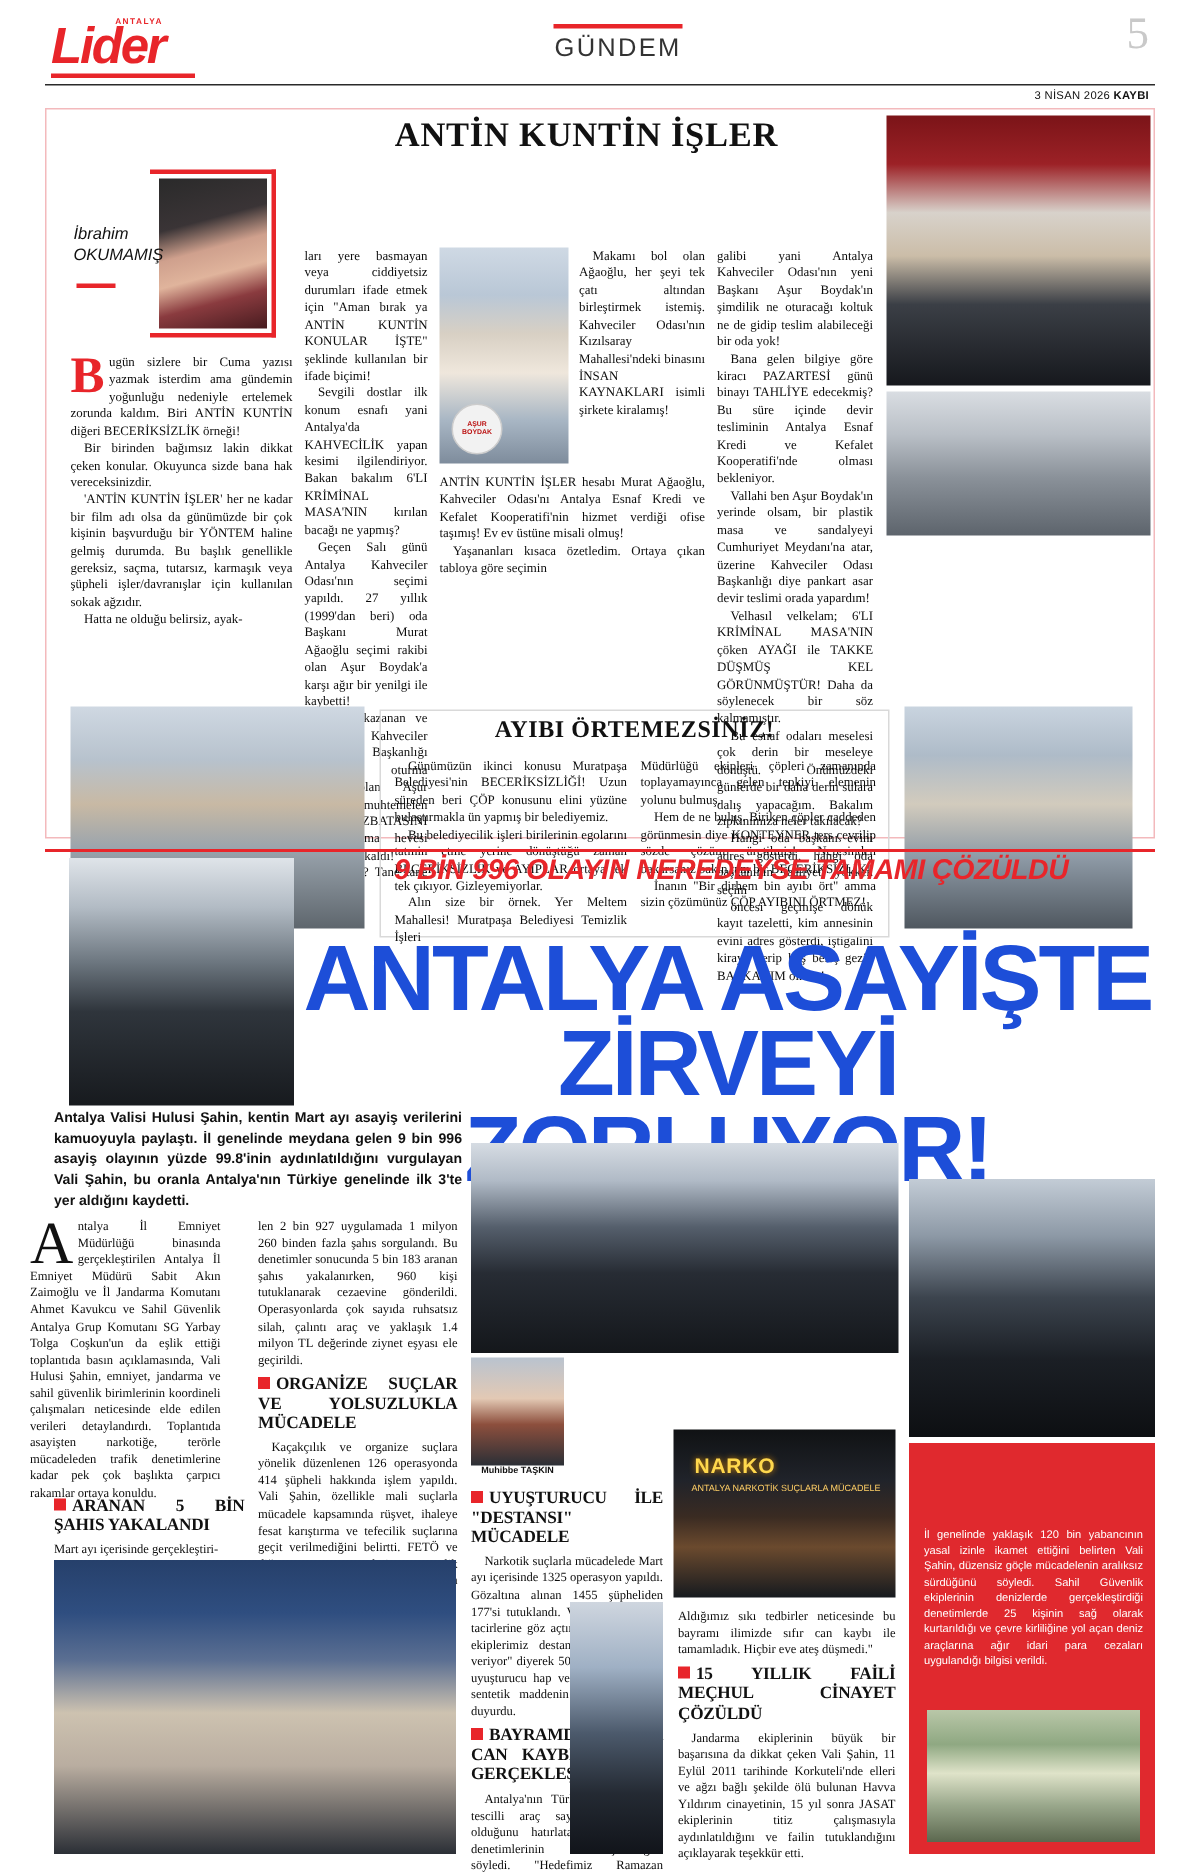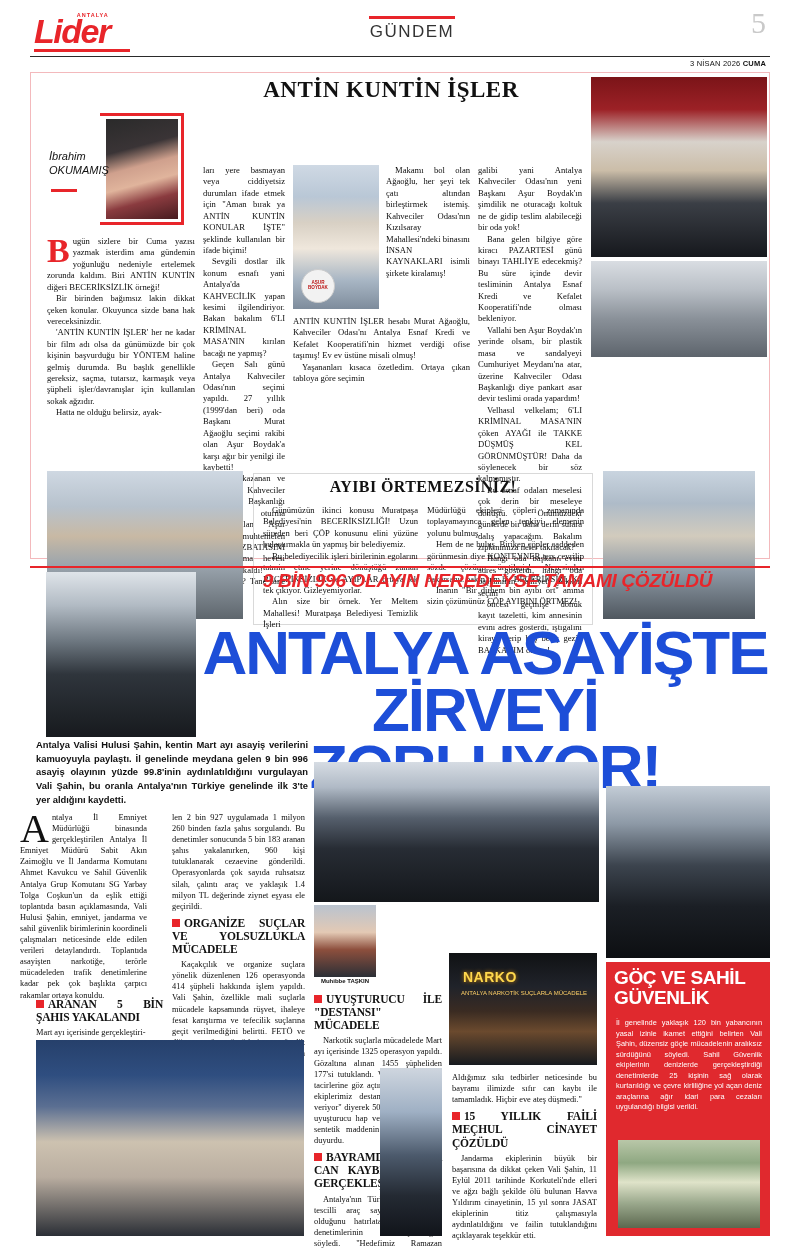--- a/index.html
+++ b/index.html
@@ -473,21 +473,21 @@
 
     <div class="section-title-wrap">
       <div class="section-rule"></div>
       <div class="section-title">GÜNDEM</div>
     </div>
 
     <div class="page-number">5</div>
     <div class="masthead-rule"></div>
     <div class="date-line">
       <span>3 NİSAN 2026</span>
-      <b>CUMA</b>
+      <b>KAYBI</b>
     </div>
   </div>
 
   <div class="top-box">
 
     <div class="top-headline">ANTİN KUNTİN İŞLER</div>
 
     <div class="author-block">
       <div class="author-photo-frame"></div>
       <div class="author-photo"></div>
@@ -616,21 +616,17 @@
 
   <div class="bcol" id="b4">
     <p class="noind">Aldığımız sıkı tedbirler neticesinde bu bayramı ilimizde sıfır can kaybı ile tamamladık. Hiçbir eve ateş düşmedi."</p>
     <div class="subhead">
       <span class="sq"></span><span class="txt">15 YILLIK FAİLİ MEÇHUL CİNAYET ÇÖZÜLDÜ</span>
     </div>
     <p>Jandarma ekiplerinin büyük bir başarısına da dikkat çeken Vali Şahin, 11 Eylül 2011 tarihinde Korkuteli'nde elleri ve ağzı bağlı şekilde ölü bulunan Havva Yıldırım cinayetinin, 15 yıl sonra JASAT ekiplerinin titiz çalışmasıyla aydınlatıldığını ve failin tutuklandığını açıklayarak teşekkür etti.</p>
   </div>
 
   <div class="side-box">
-    <div class="side-title">
-      <span>GÖÇ VE SAHİL</span><br>
-      <span>GÜVENLİK</span>
-    </div>
     <div class="side-body">İl genelinde yaklaşık 120 bin yabancının yasal izinle ikamet ettiğini belirten Vali Şahin, düzensiz göçle mücadelenin aralıksız sürdüğünü söyledi. Sahil Güvenlik ekiplerinin denizlerde gerçekleştirdiği denetimlerde 25 kişinin sağ olarak kurtarıldığı ve çevre kirliliğine yol açan deniz araçlarına ağır idari para cezaları uygulandığı bilgisi verildi.</div>
     <div class="side-photo"></div>
   </div>
 
 </div>
 
 </body></html>

